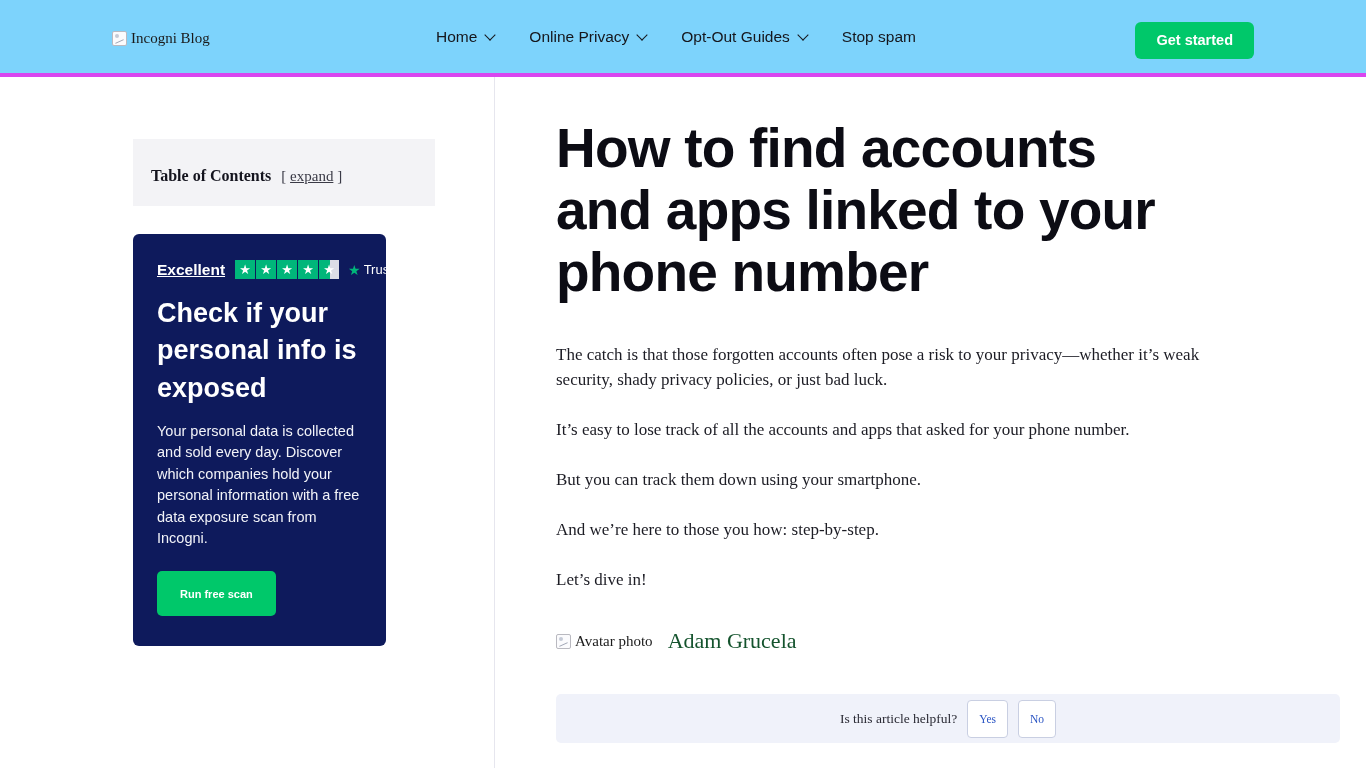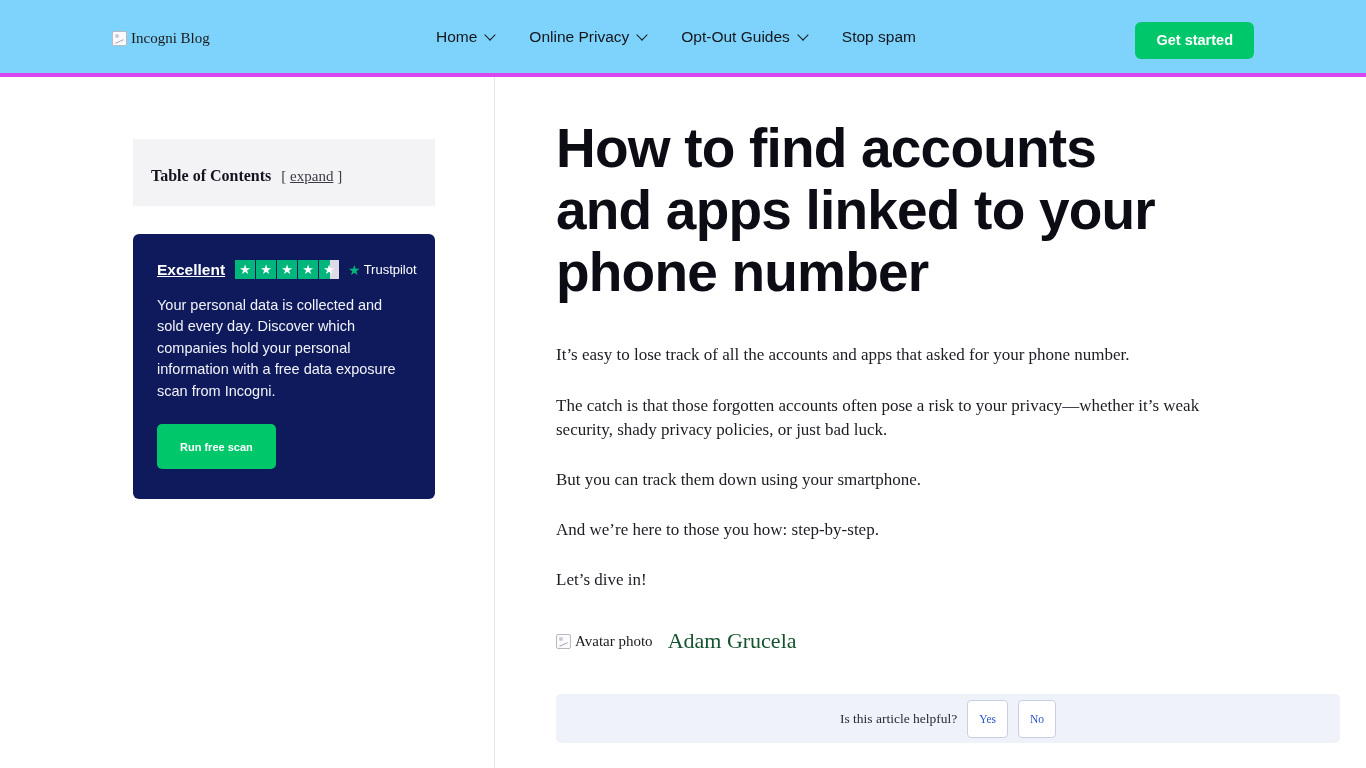--- a/index.html
+++ b/index.html
@@ -149,21 +149,21 @@
     font-size: 15px;
     color: #3a3a46;
     margin-left: 10px;
     cursor: pointer;
     margin-top: 8px;
   }
   .toc-expand u { text-decoration: underline; }
 
   .promo {
     margin-top: 28px;
-    width: 302px;
+    width: 253px;
     background: #0e1a5c;
     border-radius: 6px;
     padding: 26px 24px 30px 24px;
     color: #ffffff;
   }
   .trust-row {
     display: flex;
     align-items: center;
     margin-bottom: 16px;
   }
@@ -339,30 +339,31 @@
           <span class="star-box">★</span>
           <span class="star-box">★</span>
           <span class="star-box half">★</span>
         </span>
         <span class="tp-logo">
           <span class="tp-star">★</span>
           <span>Trustpilot</span>
         </span>
       </div>
 
+      <h2 class="promo-h">Check if your personal info is exposed</h2>
       <p class="promo-p">Your personal data is collected and sold every day. Discover which companies hold your personal information with a free data exposure scan from Incogni.</p>
       <button class="promo-btn">Run free scan</button>
     </div>
   </aside>
 
   <main class="article">
     <h1>How to find accounts and apps linked to your phone number</h1>
 
+    <p>The catch is that those forgotten accounts often pose a risk to your privacy—whether it’s weak security, shady privacy policies, or just bad luck.</p>
     <p>It’s easy to lose track of all the accounts and apps that asked for your phone number.</p>
-    <p>The catch is that those forgotten accounts often pose a risk to your privacy—whether it’s weak security, shady privacy policies, or just bad luck.</p>
     <p>But you can track them down using your smartphone.</p>
     <p>And we’re here to those you how: step-by-step.</p>
     <p>Let’s dive in!</p>
 
     <div class="byline">
       <span class="broken-img">
         <span class="broken-img-glyph"></span>
         <span>Avatar photo</span>
       </span>
       <span class="author">Adam Grucela</span>

